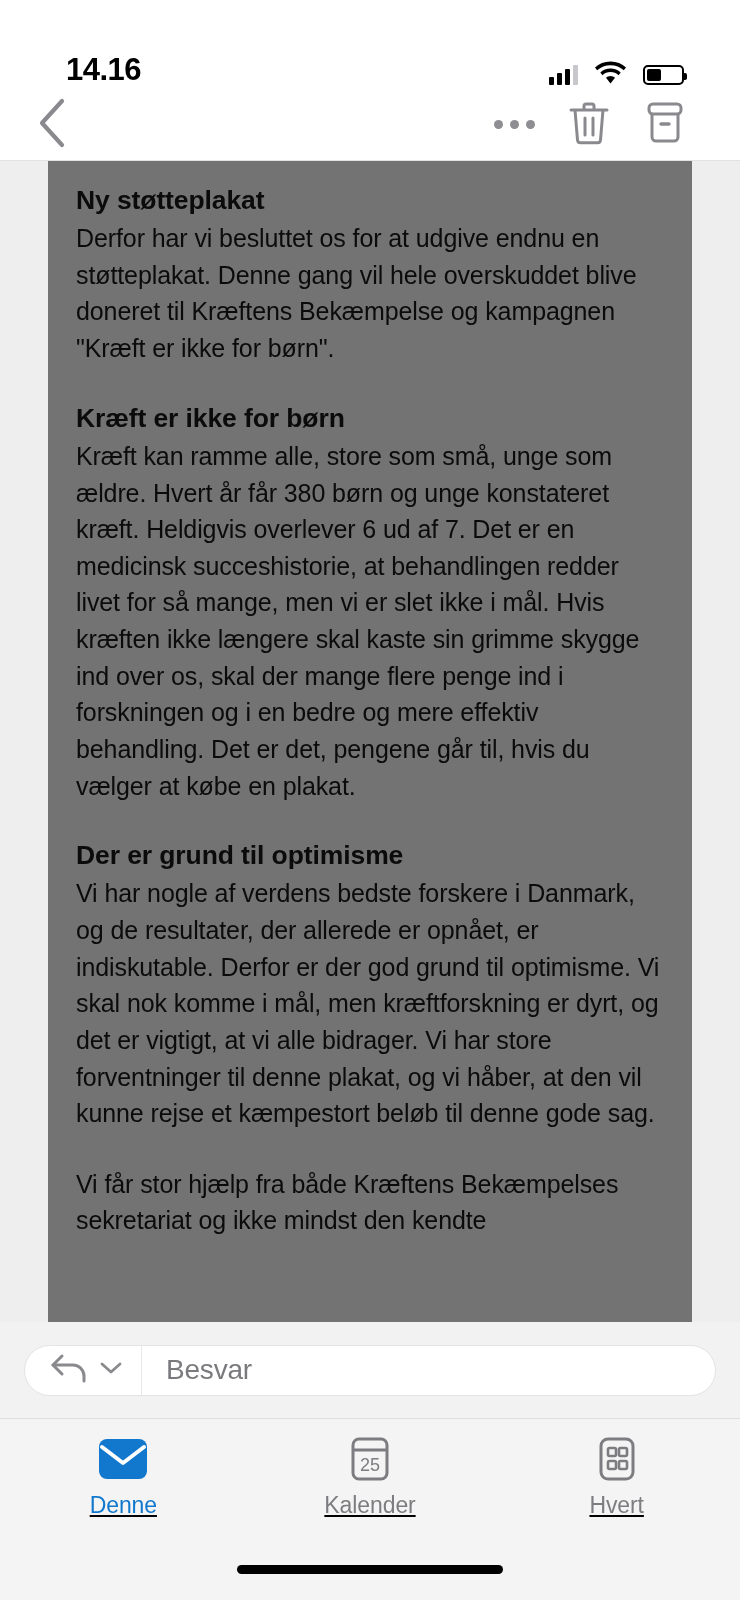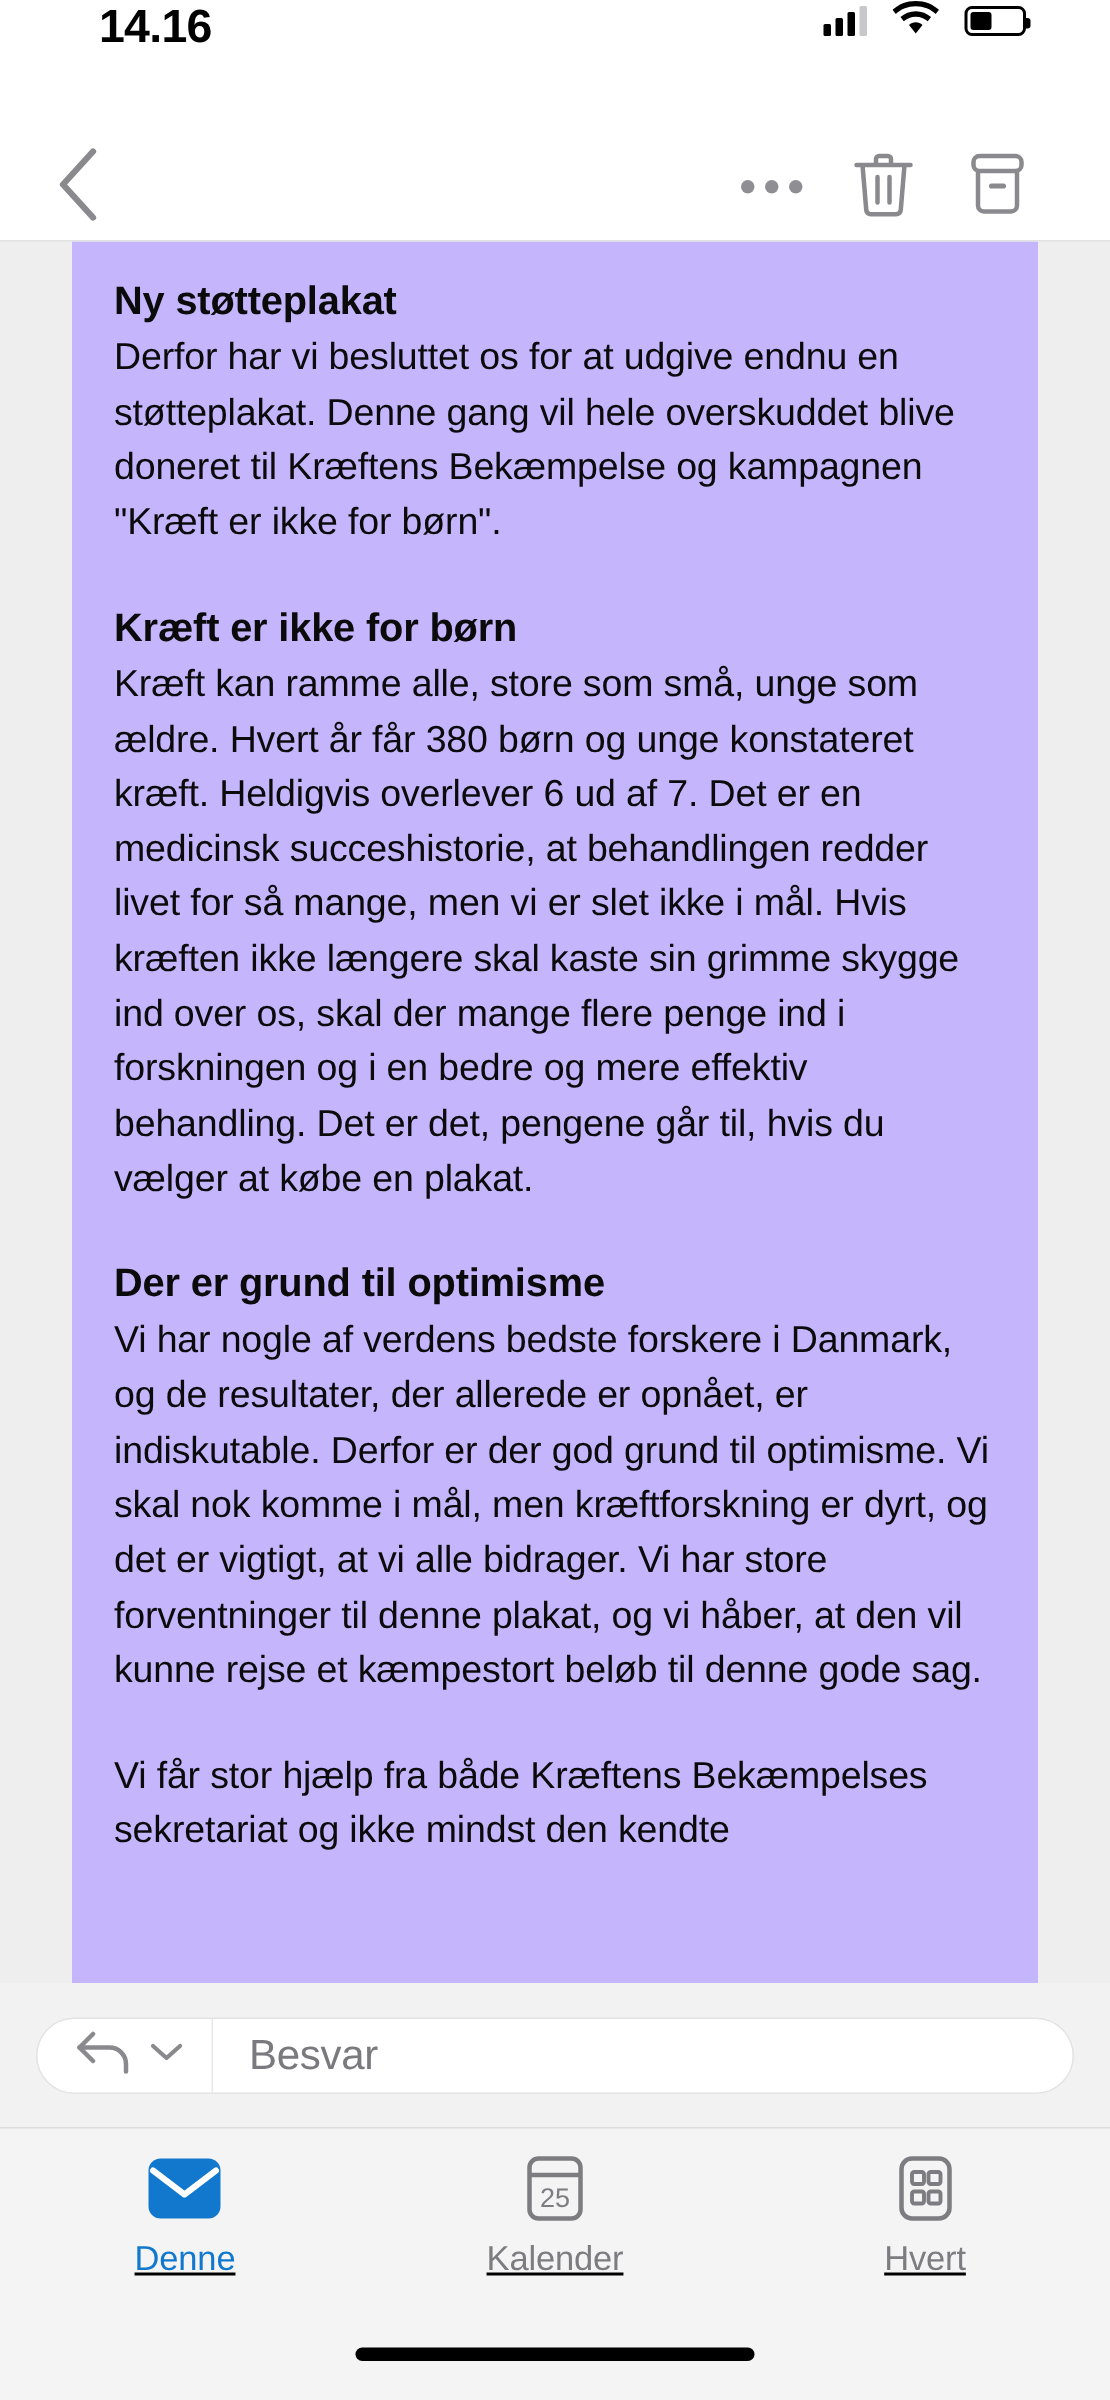--- a/index.html
+++ b/index.html
@@ -13,21 +13,21 @@
     position:relative;
     width:740px; height:1600px;
     display:flex; flex-direction:column;
     background:#ffffff;
     overflow:hidden;
   }
 
   
   .statusbar {
     height:88px; flex:0 0 88px;
-    display:flex; align-items:flex-start; justify-content:space-between;
+    display:flex; align-items:flex-end; justify-content:space-between;
     padding:0 56px 0 66px;
     background:#ffffff;
   }
   .status-time {
     font-size:31px; font-weight:bold; color:#000;
     letter-spacing:-0.5px;
   }
   .status-right { display:flex; align-items:center; gap:17px; }
   .signal { display:flex; align-items:flex-end; gap:3px; height:20px; }
   .signal i { display:block; width:5px; background:#000; border-radius:1px; }
@@ -66,21 +66,21 @@
   
   .bodywrap {
     flex:1 1 auto; position:relative;
     background:#eeeeee;
     border-top:1px solid #e2e2e4;
     overflow:hidden;
   }
   .page-card {
     position:absolute;
     left:48px; right:48px; top:0; bottom:0;
-    background:#c4b5fd;
+    background:#737373;
   }
   .page-inner {
     padding:22px 28px 0 28px;
   }
   .sec { margin-bottom:34px; }
   .sec:first-child { margin-top:0; }
   .sec h2 {
     font-size:26.5px; font-weight:bold; color:#0b0b0b;
     line-height:1.33; letter-spacing:-0.1px;
     margin-bottom:2px;

